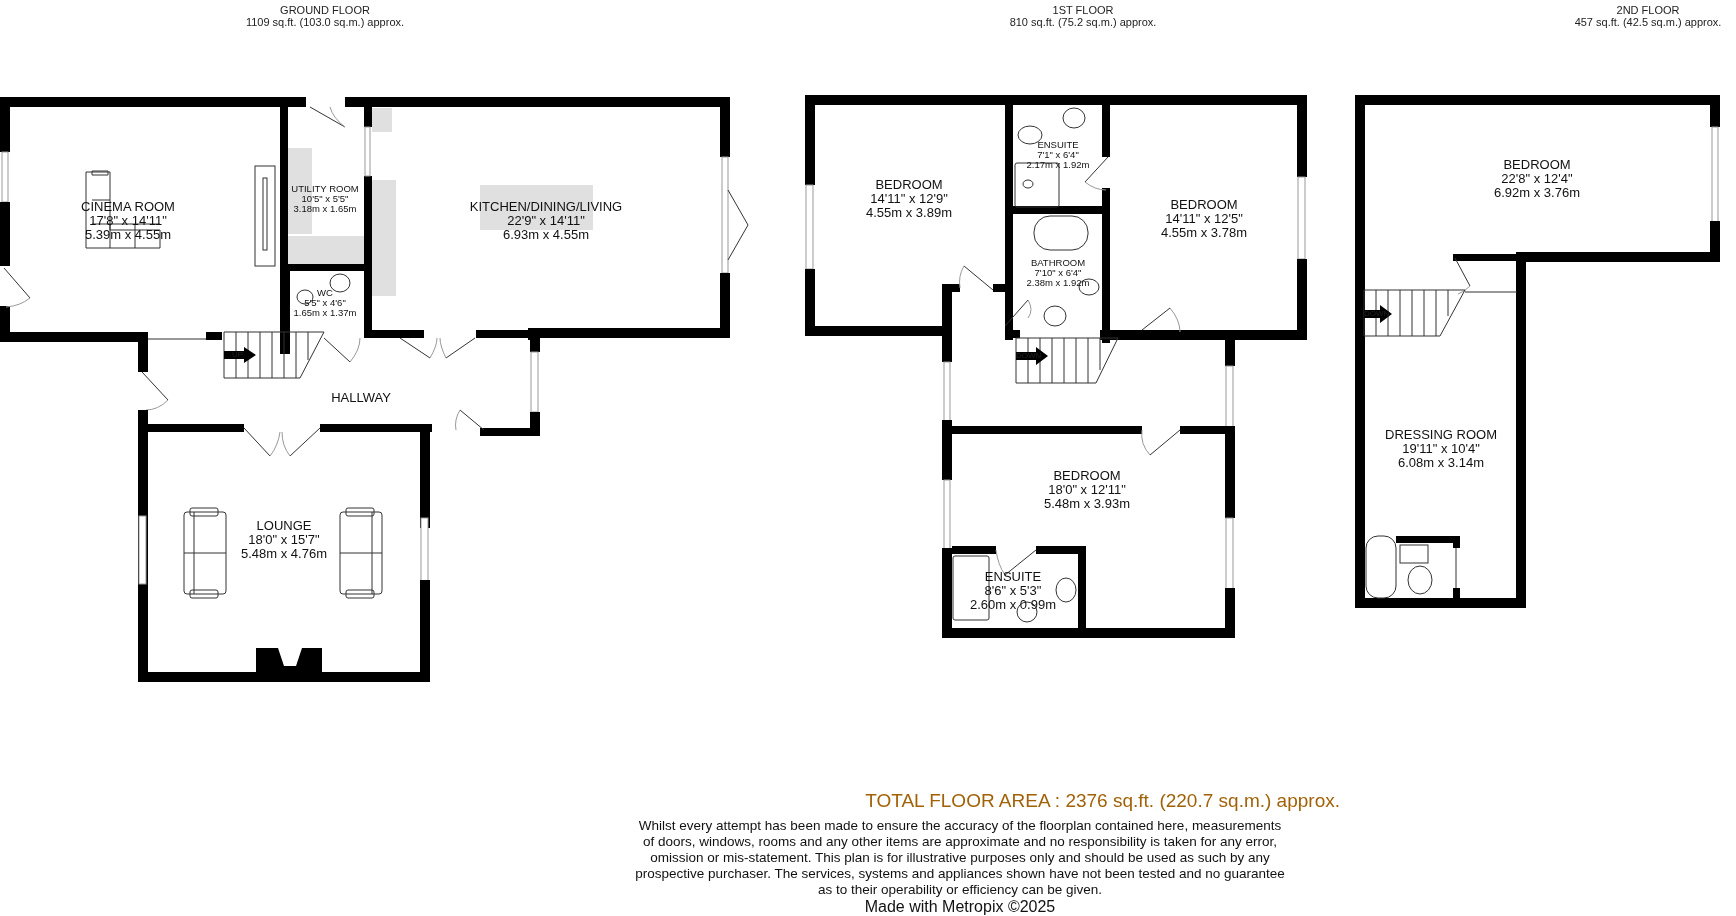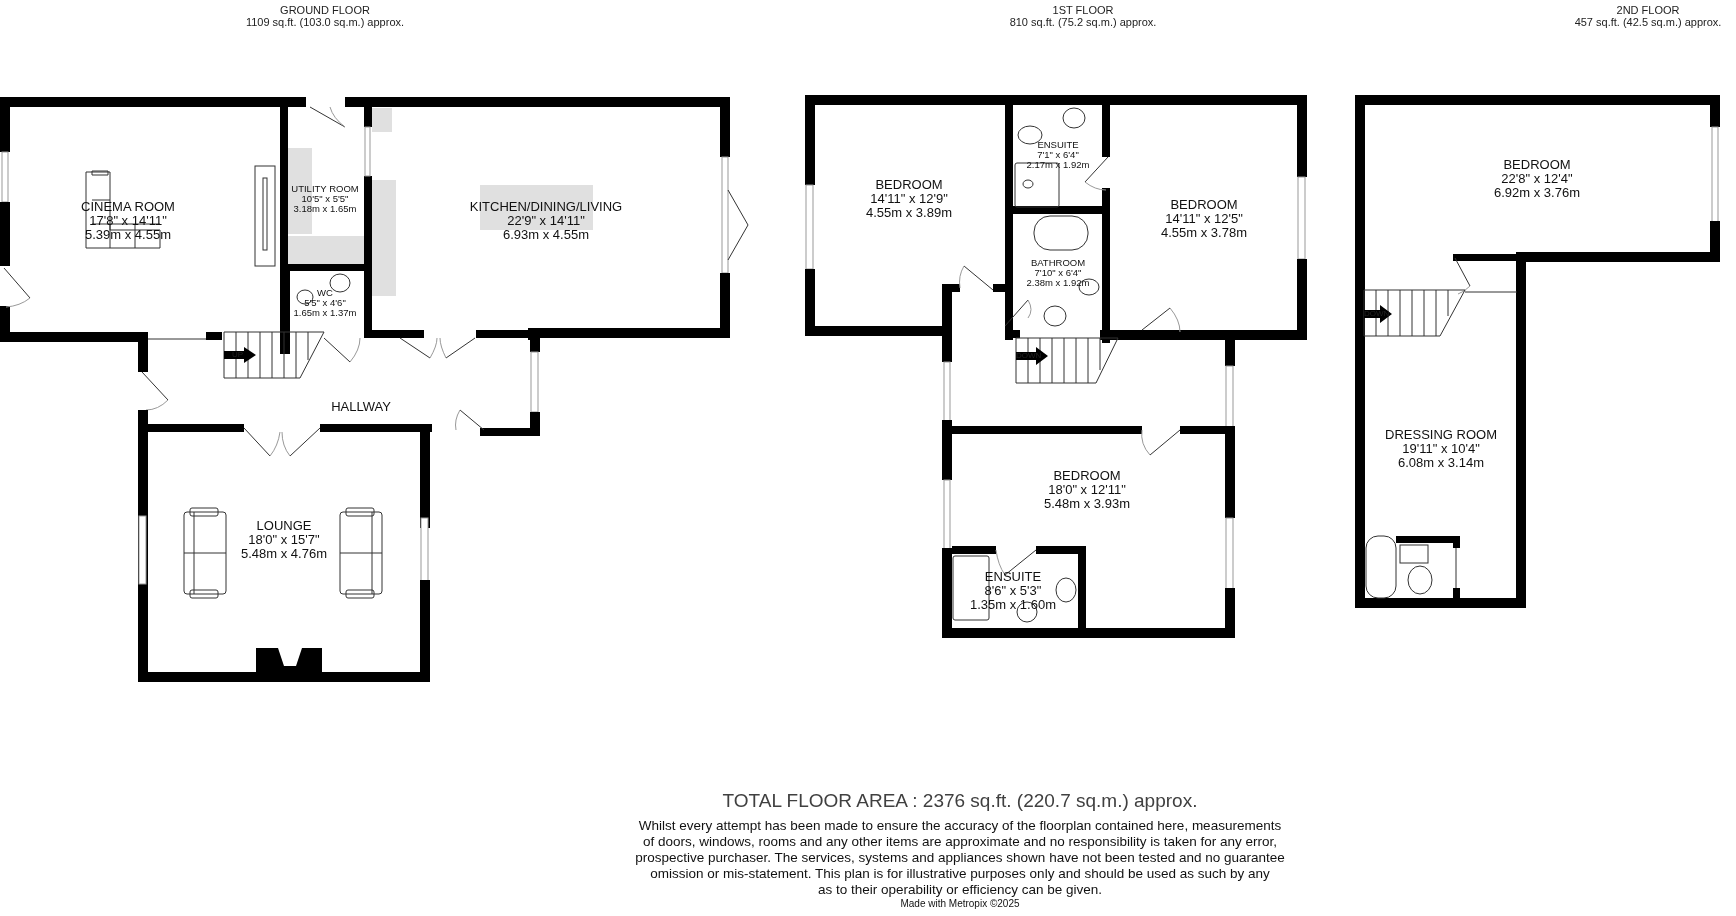--- a/index.html
+++ b/index.html
@@ -5,23 +5,23 @@
   html, body { margin:0; padding:0; background:#ffffff; }
   body { width:1736px; height:916px; position:relative; overflow:hidden; font-family:"Liberation Sans", sans-serif; color:#111; }
   svg { position:absolute; left:0; top:0; }
   .floor-head { position:absolute; text-align:center; font-size:11px; line-height:12px; color:#222; }
   .room-label { position:absolute; text-align:center; font-weight:normal; font-size:13px; line-height:14px; color:#111; white-space:nowrap; transform:translateX(-50%); }
   .room-label.small { font-size:9.5px; line-height:10px; }
   .room-label .name { display:block; }
   .room-label .imp, .room-label .met { display:block; }
   .marker { position:absolute; font-size:8px; color:#222;padding-left:26px; }
   .footer { position:absolute; left:580px; width:760px; text-align:center; }
-  .total { top:790px; font-size:19px; color:#404040; }
+  .total { top:790px; font-size:19px; color:#a16207;text-align:right; }
   .disclaimer { top:818px; font-size:13.5px; line-height:16px; color:#111; }
-  .made { top:898px; font-size:10px; color:#111; }
+  .made { top:898px; font-size:16px; color:#111; }
   .wall { fill:#000; }
   .fixture { fill:#e0e0e0; }
   .thin { stroke:#333; stroke-width:1; fill:none; }
   .arc { stroke:#999; stroke-width:1; fill:none; }
   .win { fill:#fff; stroke:#999; stroke-width:1; }
 </style>
 </head>
 <body>
 
 <div class="floor-head" style="left:220px; top:4px; width:210px;">
@@ -247,21 +247,21 @@
 <div class="room-label small" style="left:325px; top:288px;">
   <span class="name">WC</span>
   <span class="imp">5'5"  x 4'6"</span>
   <span class="met">1.65m  x 1.37m</span>
 </div>
 <div class="room-label" style="left:546px; top:200px;">
   <span class="name">KITCHEN/DINING/LIVING</span>
   <span class="imp">22'9"  x 14'11"</span>
   <span class="met">6.93m  x 4.55m</span>
 </div>
-<div class="room-label" style="left:337px; top:400px;padding-left:48px;">
+<div class="room-label" style="left:337px; top:391px;padding-left:48px;">
   <span class="name">HALLWAY</span>
 </div>
 <div class="room-label" style="left:284px; top:519px;">
   <span class="name">LOUNGE</span>
   <span class="imp">18'0"  x 15'7"</span>
   <span class="met">5.48m  x 4.76m</span>
 </div>
 
 <div class="room-label" style="left:909px; top:178px;">
   <span class="name">BEDROOM</span>
@@ -284,35 +284,35 @@
   <span class="met">4.55m  x 3.78m</span>
 </div>
 <div class="room-label" style="left:1087px; top:469px;">
   <span class="name">BEDROOM</span>
   <span class="imp">18'0"  x 12'11"</span>
   <span class="met">5.48m  x 3.93m</span>
 </div>
 <div class="room-label" style="left:1013px; top:570px;">
   <span class="name">ENSUITE</span>
   <span class="imp">8'6"  x 5'3"</span>
-  <span class="met">1.35m  x 1.60m</span>
+  <span class="met">2.60m  x 0.99m</span>
 </div>
 
 <div class="room-label" style="left:1537px; top:158px;">
   <span class="name">BEDROOM</span>
   <span class="imp">22'8"  x 12'4"</span>
   <span class="met">6.92m  x 3.76m</span>
 </div>
 <div class="room-label" style="left:1441px; top:428px;">
   <span class="name">DRESSING ROOM</span>
   <span class="imp">19'11"  x 10'4"</span>
   <span class="met">6.08m  x 3.14m</span>
 </div>
 
 <div class="footer total">TOTAL FLOOR AREA : 2376 sq.ft. (220.7 sq.m.) approx.</div>
 <div class="footer disclaimer">
   <div>Whilst every attempt has been made to ensure the accuracy of the floorplan contained here, measurements</div>
   <div>of doors, windows, rooms and any other items are approximate and no responsibility is taken for any error,</div>
+  <div>omission or mis-statement. This plan is for illustrative purposes only and should be used as such by any</div>
   <div>prospective purchaser. The services, systems and appliances shown have not been tested and no guarantee</div>
-  <div>omission or mis-statement. This plan is for illustrative purposes only and should be used as such by any</div>
   <div>as to their operability or efficiency can be given.</div>
 </div>
 <div class="footer made">Made with Metropix ©2025</div>
 
 </body></html>

